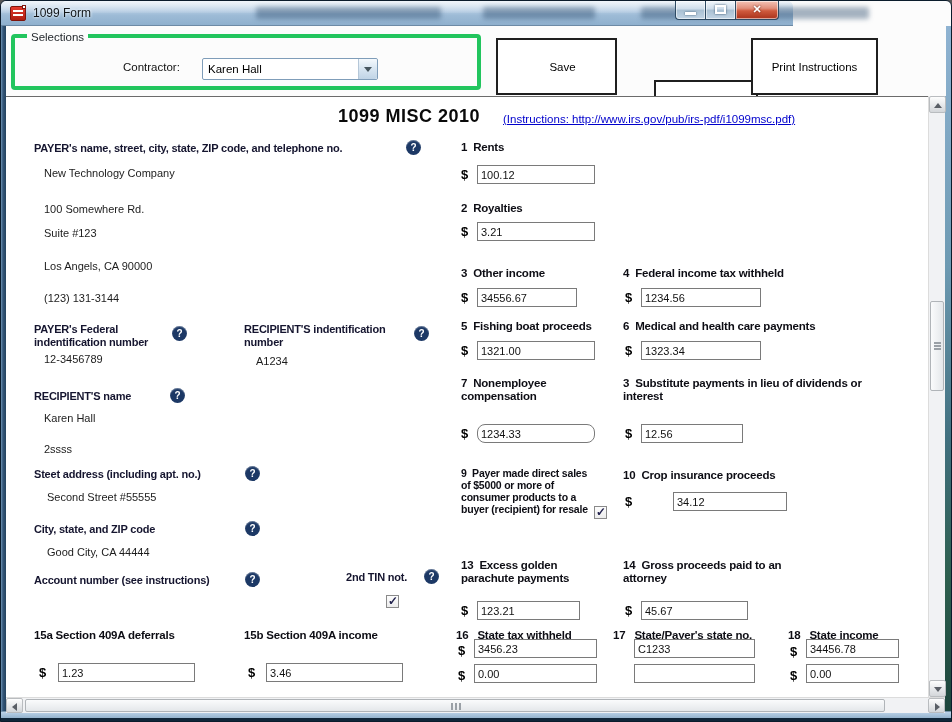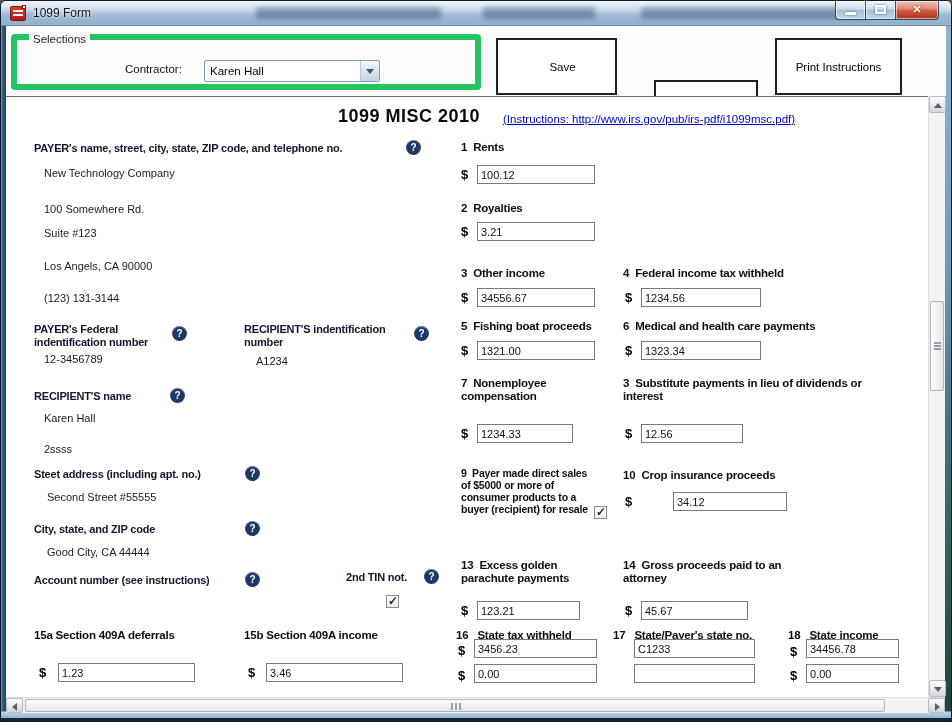--- a/index.html
+++ b/index.html
@@ -6,21 +6,21 @@
   * { margin:0; padding:0; box-sizing:border-box; }
   html,body { background:#555; font-family:"Liberation Sans", sans-serif; }
   .window {
     position:relative; width:952px; height:722px; margin:0 auto;
     background:#fcfcfc; overflow:hidden;
     border:1px solid #0b1c2c; border-radius:6px 6px 0 0;
     font-family:"Liberation Sans", sans-serif;
   }
   
   .titlebar {
-    position:absolute; left:0; top:0; width:952px; height:25px;
+    position:absolute; left:0; top:0; width:792px; height:25px;
     background:linear-gradient(#d6e5f2, #b3cbe2 40%, #9dbbd6 60%, #8fb0ce);
     border-bottom:1px solid #6d8aa5; border-radius:6px 6px 0 0;
   }
   .titlebar .sheen { position:absolute; left:0; top:0; width:100%; height:12px;
     background:linear-gradient(rgba(255,255,255,.65), rgba(255,255,255,.08)); border-radius:6px 6px 0 0; }
   .app-icon { position:absolute; left:9px; top:5px; width:16px; height:15px;
     background:linear-gradient(#e23b2e,#b01e12); border:1px solid #7e150c; border-radius:2px; }
   .app-icon i { position:absolute; left:2px; top:3px; width:10px; height:2px; background:#fff; box-shadow:0 4px 0 #fff; }
   .app-icon b { position:absolute; left:11px; top:-2px; width:4px; height:4px; background:#fff; border:1px solid #7e150c; }
   .win-title { position:absolute; left:32px; top:5px; font-size:12px; color:#101417;
@@ -42,21 +42,21 @@
     background:linear-gradient(to right,#6f94b4,#35577a 40%,#24435f); }
   .frame-right { position:absolute; right:0; top:25px; width:7px; height:687px;
     background:linear-gradient(#8fb3d2, #6d9ab2 35%, #41707f 60%, #2d5f4e 80%, #1c453c);
     border-left:1px solid #183048; }
   .frame-bottom { position:absolute; left:0; bottom:0; width:952px; height:10px;
     background:linear-gradient(#bcd3e9,#93b2cc 70%,#5d80a0); border-top:1px solid #7795ae;
     box-shadow:inset 0 -3px 0 #102639; }
   
   .topstrip { position:absolute; left:5px; top:25px; width:940px; height:70px; background:#fcfcfc; }
   .groupbox { position:absolute; left:5px; top:8px; width:470px; height:56px;
-    border:6px solid #22c55e; border-radius:4px; }
+    border:4px solid #22c55e; border-radius:4px; }
   .groupbox-label { position:absolute; left:12px; top:-7px; background:#fcfcfc; padding:0 4px;
     font-size:11.5px; color:#24292e; }
   .contractor-label { position:absolute; left:108px; top:23px; font-size:11.5px; color:#111; }
   .combo { position:absolute; left:187px; top:20px; width:176px; height:22px; background:#fff;
     border:1px solid #7f9db9; border-radius:2px; }
   .combo .txt { position:absolute; left:5px; top:4px; font-size:11.5px; color:#000; }
   .combo .dd { position:absolute; right:0; top:0; width:19px; height:20px;
     background:linear-gradient(#f4f9fd,#d7e5f1 50%,#c0d4e6); border-left:1px solid #b5c7d8; border-radius:0 2px 2px 0; }
   .combo .dd i { position:absolute; left:5px; top:8px; width:0; height:0;
     border-left:4px solid transparent; border-right:4px solid transparent; border-top:5px solid #47565f; }
@@ -145,21 +145,21 @@
       <span class="contractor-label">Contractor:</span>
       <div class="combo">
         <span class="txt">Karen Hall</span>
         <span class="dd">
             <i></i>
           </span>
       </div>
     </div>
     <div class="tbtn" style="left:490px; width:121px;padding-left:12px;">Save</div>
     <div class="tbtn" style="left:648px; width:104px;margin-top:42px;">Print 1099 Form</div>
-    <div class="tbtn" style="left:745px; width:127px;margin-left:24px;">Print Instructions</div>
+    <div class="tbtn" style="left:745px; width:127px;">Print Instructions</div>
   </div>
 
   <div class="panel">
     <div class="form-title">1099 MISC 2010</div>
     <a class="ins-link">(Instructions: http://www.irs.gov/pub/irs-pdf/i1099msc.pdf)</a>
 
     <div class="hdr" style="left:28px; top:45px;">PAYER's name, street, city, state, ZIP code, and telephone no.</div>
     <span class="help" style="left:400px; top:43px;">?</span>
     <div class="val" style="left:38px; top:70px;">New Technology Company</div>
     <div class="val" style="left:38px; top:106px;">100 Somewhere Rd.</div>
@@ -208,37 +208,37 @@
     <div class="blabel" style="left:455px; top:44px;">1  Rents</div>
     <span class="dollar" style="left:455px; top:70px;">$</span>
     <input class="ti" style="left: 471px; top: 68px; width: 118px;" value="100.12">
 
     <div class="blabel" style="left:455px; top:105px;">2  Royalties</div>
     <span class="dollar" style="left:455px; top:127px;">$</span>
     <input class="ti" style="left: 471px; top: 125px; width: 118px;" value="3.21">
 
     <div class="blabel" style="left:455px; top:170px;">3  Other income</div>
     <span class="dollar" style="left:455px; top:193px;">$</span>
-    <input class="ti" style="left: 471px; top: 191px; width: 118px;" value="34556.67">
+    <input class="ti" style="left: 471px; top: 191px; width: 100px;" value="34556.67">
 
     <div class="blabel" style="left:617px; top:170px;">4  Federal income tax withheld</div>
     <span class="dollar" style="left:619px; top:193px;">$</span>
     <input class="ti" style="left: 635px; top: 191px; width: 120px;" value="1234.56">
 
     <div class="blabel" style="left:455px; top:223px;">5  Fishing boat proceeds</div>
     <span class="dollar" style="left:455px; top:246px;">$</span>
     <input class="ti" style="left: 471px; top: 244px; width: 118px;" value="1321.00">
 
     <div class="blabel" style="left:617px; top:223px;">6  Medical and health care payments</div>
     <span class="dollar" style="left:619px; top:246px;">$</span>
     <input class="ti" style="left: 635px; top: 244px; width: 120px;" value="1323.34">
 
     <div class="blabel" style="left:455px; top:280px; width:150px;">7  Nonemployee compensation</div>
     <span class="dollar" style="left:455px; top:329px;">$</span>
-    <input class="ti" style="left: 471px; top: 327px; width: 96px;" value="1234.33">
+    <input class="ti" style="left: 471px; top: 327px; width: 118px; border-radius: 8px;" value="1234.33">
 
     <div class="blabel" style="left:617px; top:280px; width:260px;">3  Substitute payments in lieu of dividends or interest</div>
     <span class="dollar" style="left:619px; top:329px;">$</span>
     <input class="ti" style="left: 635px; top: 327px; width: 102px;" value="12.56">
 
     <div class="blabel small" style="left:455px; top:370px; width:138px;">9  Payer made direct sales of $5000 or more of consumer products to a buyer (recipient) for resale</div>
     <span class="cb" style="left:588px; top:409px;">
         <i>✓</i>
       </span>
 

